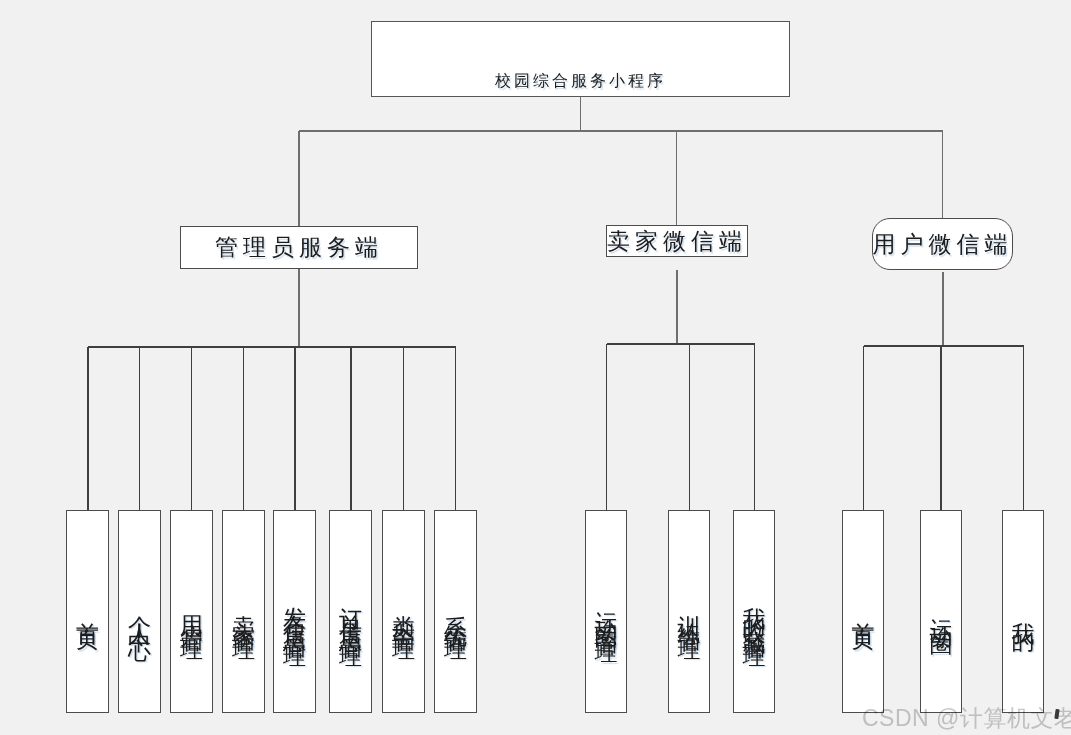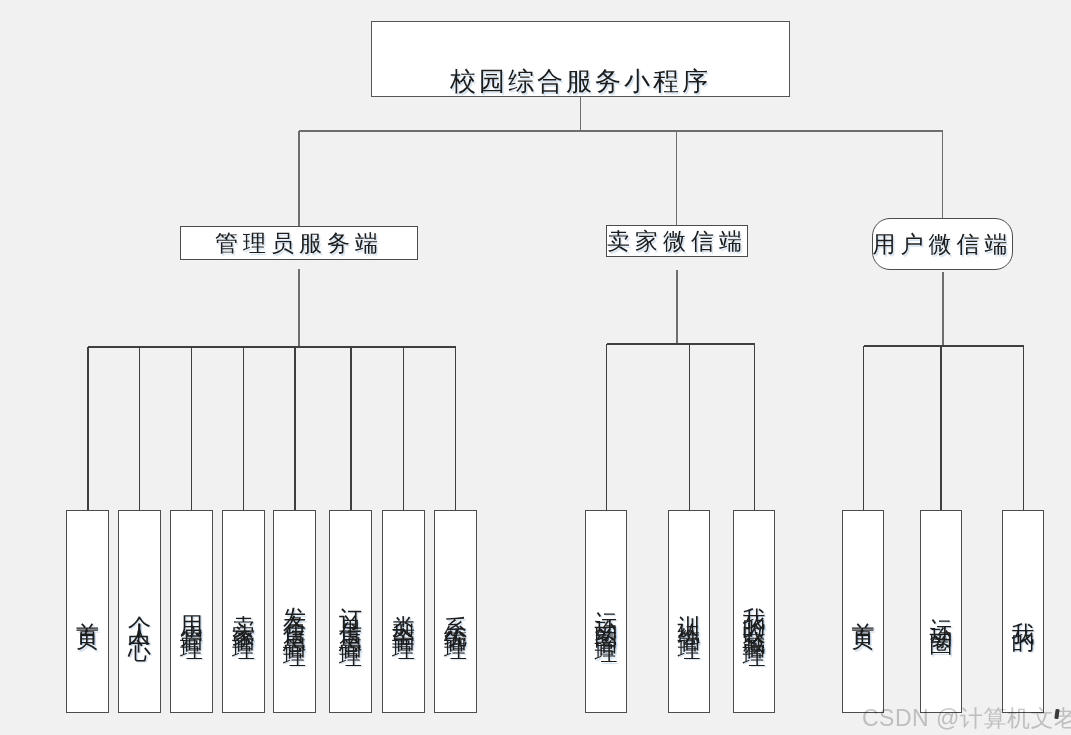--- a/index.html
+++ b/index.html
@@ -24,21 +24,21 @@
     color:#1c1c1c;
     box-sizing:border-box;
   }
   .node span {
     text-shadow: 1.5px 1.5px 1px rgba(168,196,226,0.55);
     white-space:nowrap;
   }
   .root-box   { border:1.6px solid #565656; }
   .branch-box { border:1.6px solid #4c4c4c; }
   .leaf-box   { border:1.4px solid #4c4c4c; }
-  .root-box span   { font-size:26px; letter-spacing:3px;margin-top:44px; }
+  .root-box span   { font-size:16px; letter-spacing:3px;margin-top:44px; }
   .branch-box span { font-size:23px; letter-spacing:5px; }
   .leaf-box span {
     writing-mode: vertical-rl;
     text-orientation: upright;
     font-size:23px;
     letter-spacing:7.5px;
     line-height:1;
   }
   .watermark {
     position:absolute;
@@ -54,21 +54,21 @@
     position:absolute;
     left:1055px; top:709px;
     width:4px; height:10px;
     background:#3a3a3a;
     border-radius:1px;
     transform:rotate(8deg);
   }
 
   
   #n-root   { left:371px; top:21px;  width:419px; height:76px; }
-  #n-admin  { left:180px; top:226px; width:238px; height:34px; }
+  #n-admin  { left:180px; top:226px; width:238px; height:43px; }
   #n-seller { left:606px; top:225px; width:142px; height:32px; }
   #n-user   { left:872px; top:218px; width:141px; height:52px;border-radius:18px; }
 
   .leaf-box { top:510px; height:203px; width:43px; }
   #l-a0 { left:66px;  }  #l-a1 { left:118px; }
   #l-a2 { left:170px; }  #l-a3 { left:222px; }
   #l-a4 { left:273px; }  #l-a5 { left:329px; }
   #l-a6 { left:382px; }  #l-a7 { left:434px; }
   #l-s0 { left:585px; width:42px; }
   #l-s1 { left:668px; width:42px; }

